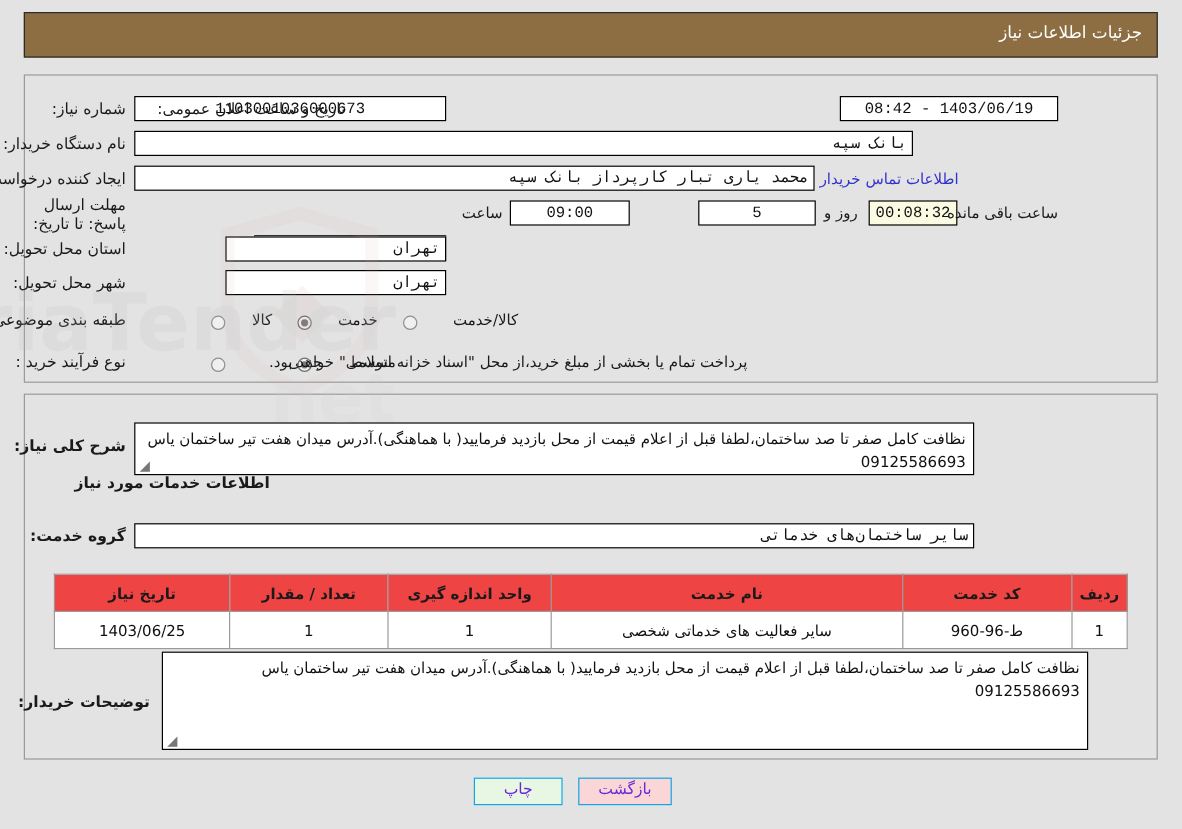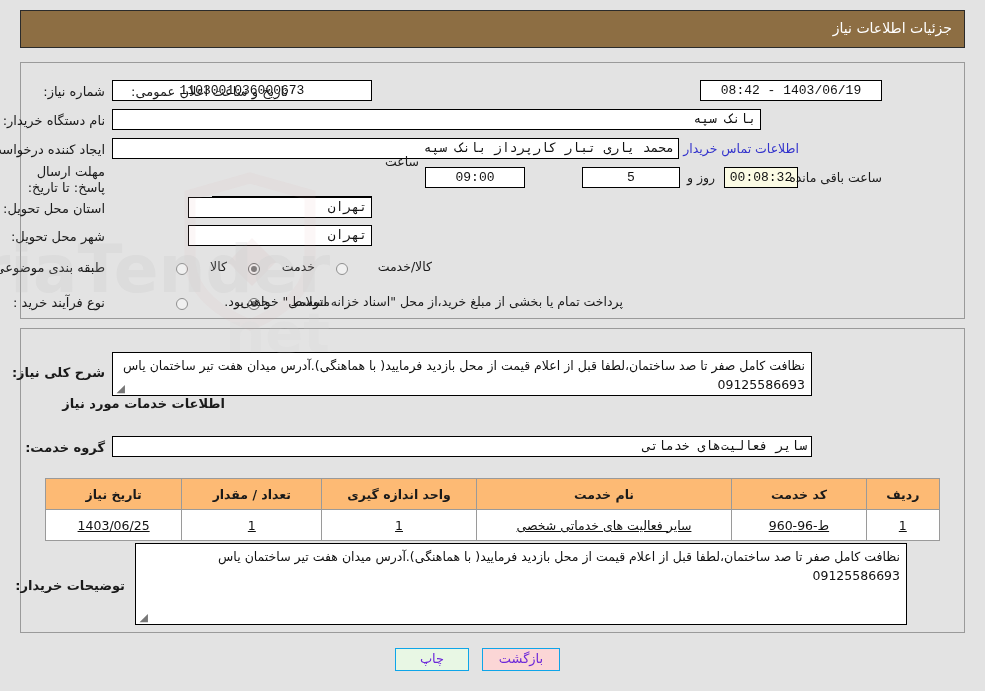--- a/index.html
+++ b/index.html
@@ -79,29 +79,28 @@
     position:absolute;left:2px;bottom:1px;width:10px;height:10px;
     color:#777;font-size:11px;line-height:10px;
   }
 
   
   table.grid{
     position:absolute;border-collapse:collapse;
     font-size:12.5px;background:#ffffff;
   }
   table.grid th{
-    background:#fdba74;border:1px solid #9a9a9a;
-    font-weight:bold;color:#1a1a1a;height:26px;padding:2px 19px;
+    background:#ef4444;border:1px solid #9a9a9a;
+    font-weight:bold;color:#1a1a1a;height:26px;padding:2px 5px;
     white-space:nowrap;
   }
   table.grid td{
     background:#ffffff;border:1px solid #9a9a9a;
     height:26px;padding:2px 5px;text-align:center;color:#111;
     white-space:nowrap;
-    text-decoration:underline;
   }
 
   
   .btn{
     position:absolute;box-sizing:border-box;border:1px solid #0ea5e9;
     font-size:13px;text-align:center;line-height:20px;height:23px;
     cursor:pointer;color:#6d28d9;
   }
   .btn.print{background:#e8f7e4;}
   .btn.back{background:#fbd6d6;}
@@ -125,21 +124,21 @@
 
 <div class="lbl" style="right:880px;top:113px;">نام دستگاه خریدار:</div>
 <div class="box right" style="right:224px;top:109px;width:649px;">بانک سپه</div>
 
 <div class="lbl" style="right:880px;top:142px;">ایجاد کننده درخواست:</div>
 <div class="box right" style="right:306px;top:138px;width:567px;">محمد یاری تبار کارپرداز بانک سپه</div>
 <a class="link" style="right:186px;top:141px;">اطلاعات تماس خریدار</a>
 
 <div class="lbl" style="right:880px;top:164px;width:95px;white-space:normal;line-height:16px;">مهلت ارسال پاسخ: تا تاریخ:</div>
 <div class="box center" style="right:613px;top:167px;width:160px;margin-top:29px;">1403/06/24</div>
-<div class="plain" style="right:566px;top:154px;text-align:right;">ساعت</div>
+<div class="plain" style="right:566px;top:170px;text-align:right;">ساعت</div>
 <div class="box center" style="right:460px;top:167px;width:100px;">09:00</div>
 <div class="box center" style="right:305px;top:167px;width:98px;">5</div>
 <div class="plain" style="right:270px;top:170px;">روز و</div>
 <div class="box yellow" style="right:187px;top:167px;width:74px;">00:08:32</div>
 <div class="plain" style="right:103px;top:170px;">ساعت باقی مانده</div>
 
 <div class="lbl" style="right:880px;top:201px;">استان محل تحویل:</div>
 <div class="box right" style="right:613px;top:197px;width:184px;">تهران</div>
 
 <div class="lbl" style="right:880px;top:229px;">شهر محل تحویل:</div>
@@ -170,21 +169,21 @@
 
 <div class="lbl bold" style="right:880px;top:365px;">شرح کلی نیاز:</div>
 <div class="ta" style="right:173px;top:352px;width:700px;height:44px;">
   <span>نظافت کامل صفر تا صد ساختمان،لطفا قبل از اعلام قیمت از محل بازدید فرمایید( با هماهنگی).آدرس میدان هفت تیر ساختمان یاس 09125586693</span>
   <span class="grip">◢</span>
 </div>
 
 <div class="sectitle" style="right:760px;top:396px;">اطلاعات خدمات مورد نیاز</div>
 
 <div class="lbl bold" style="right:880px;top:440px;">گروه خدمت:</div>
-<div class="box right" style="right:173px;top:436px;width:700px;">سایر فعالیت‌های خدماتی</div>
+<div class="box right" style="right:173px;top:436px;width:700px;">سایر ساختمان‌های خدماتی</div>
 
 <table class="grid" style="right:45px;top:478px;width:895px;">
   <thead>
     <tr>
       <th style="width:36px;">ردیف</th>
       <th style="width:145px;">کد خدمت</th>
       <th style="width:305px;">نام خدمت</th>
       <th style="width:130px;">واحد اندازه گیری</th>
       <th style="width:130px;">تعداد / مقدار</th>
       <th style="width:149px;">تاریخ نیاز</th>

